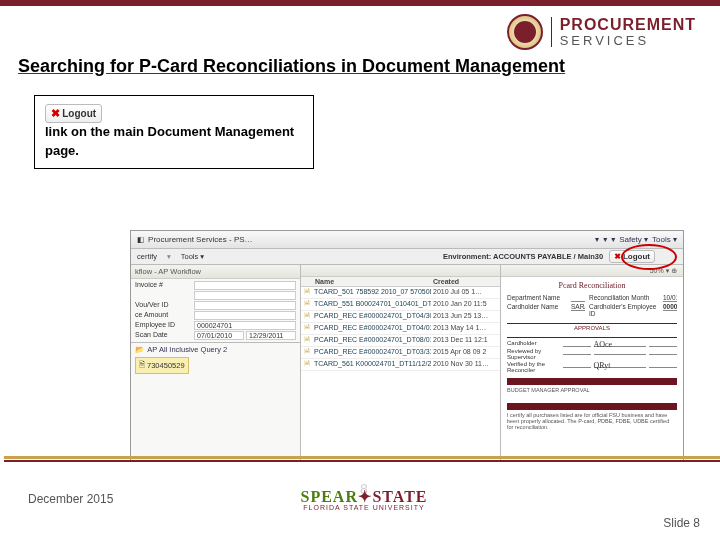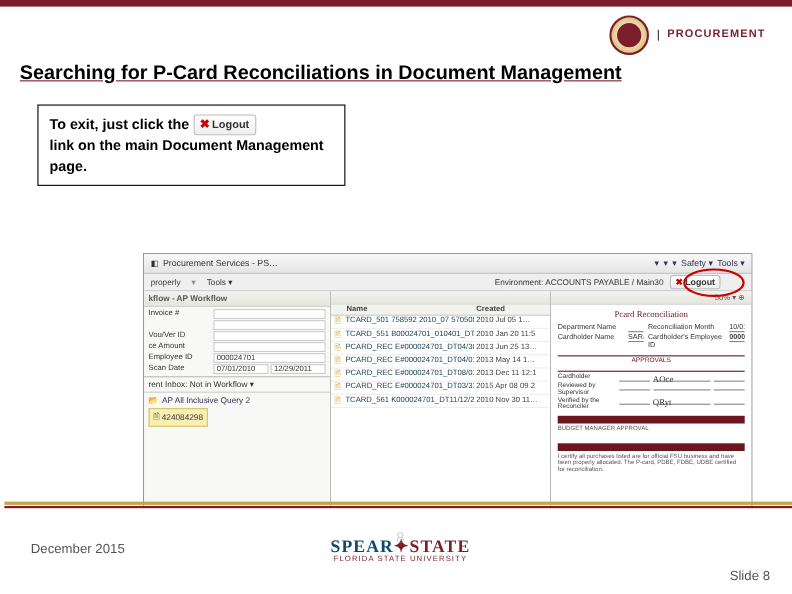--- a/index.html
+++ b/index.html
@@ -3,42 +3,42 @@
 <meta charset="utf-8">
 <style>
   * { box-sizing: border-box; margin: 0; padding: 0; }
   html, body { width: 720px; height: 540px; font-family: Arial, sans-serif; background: #fff; overflow: hidden; }
   .slide { width: 720px; height: 540px; position: relative; }
   .topbar { height: 6px; background: #7a1f2b; width: 100%; }
   .logo-area { display: flex; justify-content: flex-end; align-items: center; padding: 8px 24px 6px; }
   .fsu-seal { width: 36px; height: 36px; border-radius: 50%; border: 2px solid #7a1f2b; display: flex; align-items: center; justify-content: center; margin-right: 8px; background: radial-gradient(circle,#f5e5c0 40%,#caa24a 100%); }
   .seal-inner { width: 22px; height: 22px; border-radius: 50%; background: #7a1f2b; }
   .ps-text { border-left: 1px solid #333; padding-left: 8px; line-height: 1.05; }
-  .ps-top { color: #7a1f2b; font-weight: bold; letter-spacing: 1px; font-size: 10px; }
+  .ps-top { color: #7a1f2b; font-weight: bold; letter-spacing: 1px; font-size: 16px; }
   .ps-bot { color: #555; letter-spacing: 3px; font-size: 13px; }
   .title { padding: 0 18px 8px; font-size: 18px; font-weight: bold; color: #000; }
   .title u { text-decoration-color: #7a1f2b; }
   .callout { margin: 10px 0 0 34px; width: 280px; border: 1px solid #000; padding: 8px 10px; font-size: 13px; font-weight: bold; line-height: 1.4; background: #fff; }
   .logout-chip { display: inline-flex; align-items: center; vertical-align: middle; border: 1px solid #bbb; background: linear-gradient(#fff,#eee); border-radius: 3px; padding: 1px 5px; font-size: 10px; font-weight: bold; color: #333; }
   .logout-chip .x { color: #c00; font-weight: bold; margin-right: 2px; font-size: 11px; }
   .screenshot { position: absolute; left: 130px; top: 230px; width: 554px; height: 230px; border: 1px solid #999; font-size: 7.5px; color: #333; background: #f4f4f4; }
   .brow { height: 18px; background: linear-gradient(#f9f9f9,#e4e4e4); border-bottom: 1px solid #bbb; display: flex; align-items: center; padding: 0 6px; gap: 4px; }
   .brow .tabtxt { font-size: 8px; }
   .brow .spacer { flex: 1; }
   .brow .opt { color: #335; font-size: 8px; }
   .toolbar { height: 16px; display: flex; align-items: center; border-bottom: 1px solid #bbb; background: #efefef; }
   .toolbar .left { padding: 0 6px; display: flex; gap: 10px; }
   .toolbar .right { margin-left: auto; display: flex; align-items: center; gap: 6px; padding-right: 28px; }
-  .toolbar .env { font-size: 7.5px; }
+  .toolbar .env { font-size: 7.5px; font-weight: bold; }
   .logout-btn { display: inline-flex; align-items: center; border: 1px solid #bbb; background: linear-gradient(#fff,#eee); border-radius: 3px; padding: 1px 4px; font-size: 8px; font-weight: bold; }
   .logout-btn .x { color: #c00; font-weight: bold; margin-right: 2px; }
   .logout-ring { position: absolute; right: 6px; top: 13px; width: 56px; height: 26px; border: 2px solid #c00; border-radius: 50%; pointer-events: none; }
   .panes { display: flex; height: 196px; }
   .pl { width: 170px; background: #f8f8f6; border-right: 1px solid #bbb; display: flex; flex-direction: column; }
-  .pl-head { background: linear-gradient(#f3f3ef,#e5e5dd); border-bottom: 1px solid #ccc; padding: 2px 4px; font-size: 7.5px; font-weight: bold; color: #555; }
+  .pl-head { background: linear-gradient(#f3f3ef,#e5e5dd); border-bottom: 1px solid #ccc; padding: 2px 4px; font-size: 7.5px; font-weight: normal; color: #555; }
   .pl-sec { padding: 2px 4px; font-size: 7.5px; }
   .grid2 { display: grid; grid-template-columns: 55px 1fr; gap: 1px 4px; }
   .fld { height: 9px; background: #fff; border: 1px solid #ccc; font-size: 7px; padding: 0 2px; overflow: hidden; }
   .lbl { font-size: 7px; color: #333; white-space: nowrap; overflow: hidden; }
   .inbox { flex: 1; border-top: 1px solid #bbb; }
   .inbox-tab { display: flex; gap: 6px; padding: 2px 4px; border-bottom: 1px solid #ccc; font-size: 7.5px; }
   .query { padding: 2px 4px; }
   .query-row { display: flex; align-items: center; gap: 3px; font-size: 7.5px; color: #335; }
   .sel { margin-top: 3px; background: #f9efb3; border: 1px solid #d3c26a; font-size: 7.5px; padding: 1px 3px; display: inline-flex; align-items: center; gap: 2px; }
   .pm { width: 200px; border-right: 1px solid #bbb; background: #fff; display: flex; flex-direction: column; }
@@ -62,66 +62,66 @@
   .bar { margin-top: 5px; height: 7px; background: #6a1520; }
   .tiny { font-size: 5.5px; color: #555; margin-top: 2px; line-height: 1.1; }
   .gap { height: 6px; }
   .footer { position: absolute; left: 4px; bottom: 0; width: 100%; }
   .hr-gold { height: 3px; background: #caa24a; margin: 0 0 1px; }
   .hr-mar { height: 2px; background: #7a1f2b; margin-bottom: 6px; }
   .foot-row { display: flex; align-items: center; padding: 0 24px 10px; font-size: 12px; color: #555; }
   .foot-date { flex: 1; }
   .foot-center { flex: 1; text-align: center; position: relative; }
   .spearmart { font-family: 'Times New Roman', serif; font-weight: bold; letter-spacing: 1px; font-size: 16px; }
-  .sm1 { color: #0c4a6e; }
+  .sm1 { color: #4d7c0f; }
   .sm2 { color: #7a1f2b; }
   .fsu { font-size: 7px; color: #7a1f2b; letter-spacing: 1px; display: block; margin-top: -2px; }
   .ghost8 { position: absolute; left: 0; right: 0; top: -6px; color: rgba(120,120,120,.35); font-size: 14px; text-align: center; }
   .foot-slide { flex: 1; text-align: right; margin-top: 48px; }
 </style>
 </head>
 <body>
 
 <div class="slide">
   <div class="topbar"></div>
 
   <div class="logo-area">
     <div class="fsu-seal">
         <div class="seal-inner"></div>
       </div>
     <div class="ps-text">
       <div class="ps-top">PROCUREMENT</div>
+      <div class="ps-bot">SERVICES</div>
     </div>
   </div>
 
   <div class="title"><u>Searching for P-Card Reconciliations in Document Management</u></div>
 
   <div class="callout">
-    <span>To exit, just click the </span>
     <span class="logout-chip">
       <span class="x">✖</span>
       <span>Logout</span>
     </span><br>
     <span>link on the main Document Management page.</span>
   </div>
 
   <div class="screenshot">
     <div class="brow">
       <span>◧</span>
       <span class="tabtxt">Procurement Services - PS…</span>
       <span class="spacer"></span>
       <span class="opt">▾</span>
       <span class="opt">▾</span>
       <span class="opt">▾</span>
       <span class="opt">Safety ▾</span>
       <span class="opt">Tools ▾</span>
     </div>
     <div class="toolbar">
       <div class="left">
-        <span>properly</span>
+        <span>certify</span>
         <span style="color:#888">▾</span>
         <span>Tools ▾</span>
       </div>
       <div class="right">
         <span class="env">Environment: ACCOUNTS PAYABLE / Main30</span>
         <span class="logout-btn">
           <span class="x">✖</span>
           <span>Logout</span>
         </span>
       </div>
@@ -145,31 +145,28 @@
             <span class="lbl">Employee ID</span>
               <span class="fld">000024701</span>
             <span class="lbl">Scan Date</span>
             <span style="display:flex;gap:2px">
               <span class="fld" style="flex:1">07/01/2010</span>
               <span class="fld" style="flex:1">12/29/2011</span>
             </span>
           </div>
         </div>
         <div class="inbox">
-          <div class="inbox-tab">
-              <span>rent Inbox:   Not in Workflow ▾</span>
-            </div>
           <div class="query">
             <div class="query-row">
               <span>📂</span>
               <span>AP All Inclusive Query 2</span>
             </div>
             <div class="sel">
               <span>🗎</span>
-              <span>424084298</span>
+              <span>730450529</span>
             </div>
           </div>
         </div>
       </div>
 
       <div class="pm">
         <div class="pm-tool"></div>
         <div class="pm-head">
           <span>Name</span>
           <span>Created</span>

